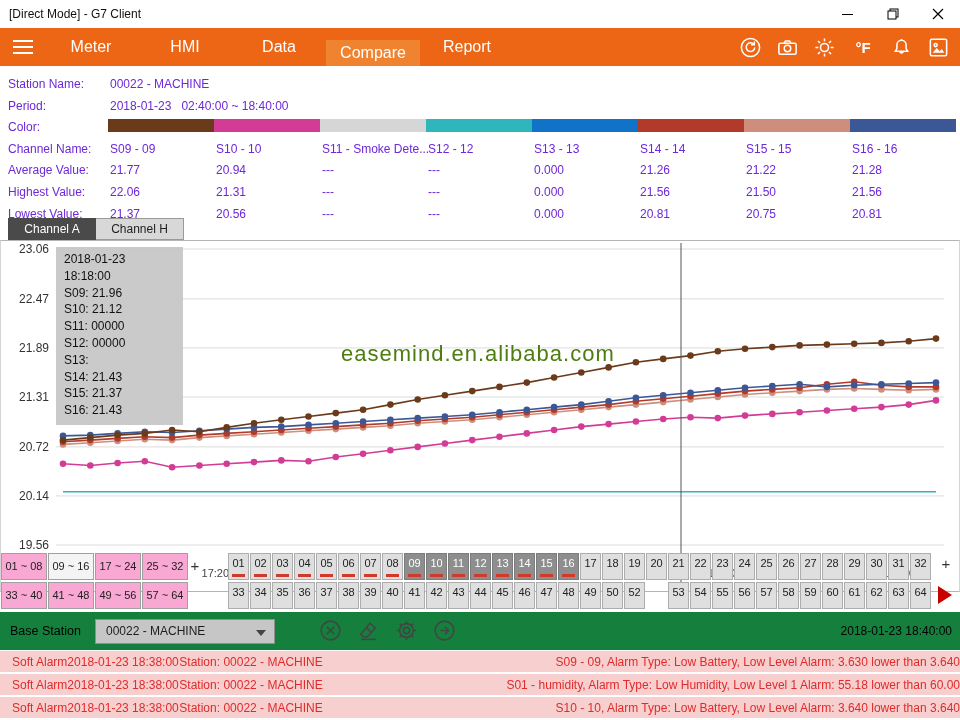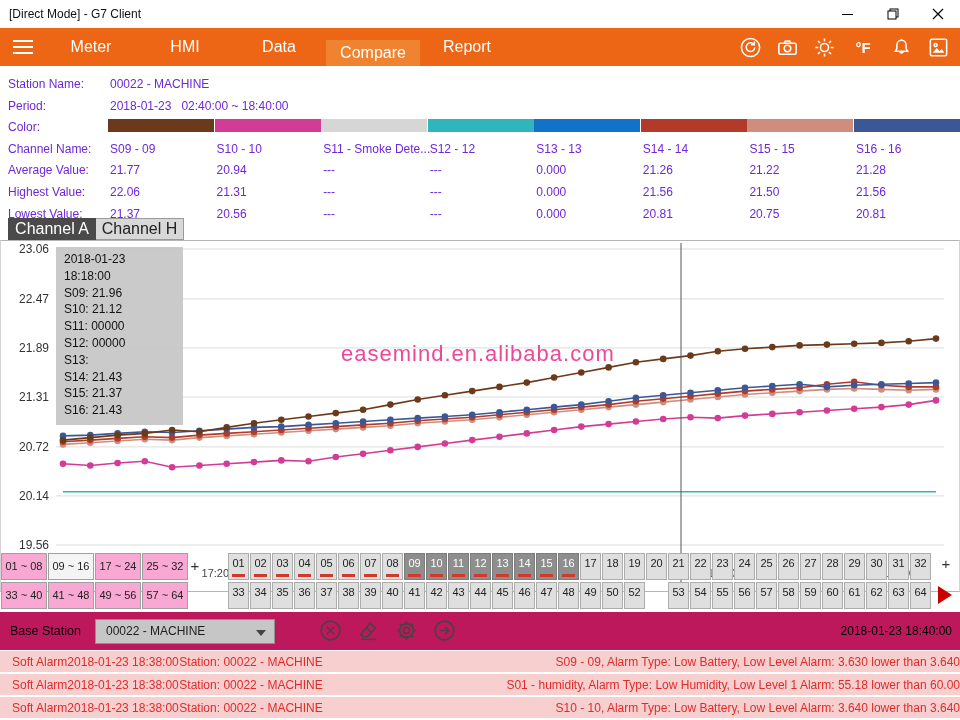--- a/index.html
+++ b/index.html
@@ -24,52 +24,52 @@
   .nav-icons { margin-left:auto; display:flex; align-items:center; gap:14px; padding-right:10px; }
   .nav-icon { width:23px; height:23px; display:block; }
   .f-icon { color:#fff; font-size:15px; font-weight:bold; width:26px; text-align:center; }
 
   
   .info { position:absolute; top:66px; left:0; right:0; height:152px; padding-top:7px; font-size:12px; color:#6d28d9; background:#fff; }
   .irow { position:relative; height:21.6px; }
   .ilabel { position:absolute; left:8px; top:4px; }
   .ival { position:absolute; left:110px; top:4px; }
   .pre { white-space:pre; }
-  .cols { position:absolute; left:108px; top:0; right:0; display:flex; height:100%;justify-content:space-between; }
+  .cols { position:absolute; left:108px; top:0; right:0; display:flex; height:100%; }
   .col { flex:0 0 106px; width:106px; padding-top:4px; padding-left:2px; white-space:nowrap; overflow:visible; }
   .swatch-col { flex:0 0 106px; width:106px; padding-top:3px; }
   .swatch { height:13px; width:106px; }
 
   
-  .chan-tabs { position:absolute; top:218px; left:8px; height:22px; display:flex; font-size:16px; z-index:5;align-items:center; }
+  .chan-tabs { position:absolute; top:218px; left:8px; height:22px; display:flex; font-size:12px; z-index:5;align-items:center; }
   .ctab { width:88px; text-align:center; line-height:20px; border:1px solid #9a9a9a; }
   .ctab.active { background:#4A4A4A; color:#fff; border-color:#4A4A4A; }
   .ctab.inactive { background:#D8D8D8; color:#222; border-left:none; }
 
   
   .chart-wrap { position:absolute; top:240px; left:0; width:960px; height:352px; background:#fff;
     border-top:1px solid #B5B5B5; border-bottom:1px solid #B5B5B5; border-left:1px solid #D5D5D5; border-right:1px solid #D5D5D5; }
   #chart-svg { position:absolute; left:0; top:0; width:958px; height:350px; }
-  .watermark { position:absolute; left:340px; top:100px; font-size:22px; color:#ec4899; letter-spacing:1px; z-index:2; }
+  .watermark { position:absolute; left:340px; top:100px; font-size:22px; color:#4d7c0f; letter-spacing:1px; z-index:2; }
   .tooltip { position:absolute; left:55px; top:6px; width:127px; background:rgba(197,197,197,0.92); padding:4px 8px 6px 8px;
     font-size:12px; line-height:16.8px; color:#111; z-index:3; }
 
   
   .selector { position:absolute; top:553px; left:0; width:960px; height:58px; font-size:11px; z-index:6; }
   .rangebtn { position:absolute; width:46px; height:27px; background:#f9a8d4; border:1px solid #A0A0A0; text-align:center; line-height:25px; color:#222; }
   .rangebtn.sel { background:#F4F4F4; }
   .plusbtn { position:absolute; font-size:15px; color:#333; width:16px; text-align:center; }
   .cell { position:absolute; width:21px; height:27px; background:#DFDFDF; border:1px solid #ADADAD; text-align:center; color:#222; padding-top:3px; }
   .cell.sel { background:#8E8E8E; color:#fff; border-color:#7C7C7C; }
   .cell .mark { position:absolute; left:3px; right:3px; bottom:2px; height:3px; background:#D03A2B; }
   .next-arrow { position:absolute; left:938px; top:33px; width:0; height:0;
     border-top:9px solid transparent; border-bottom:9px solid transparent; border-left:14px solid #C80000; }
 
   
-  .basebar { position:absolute; top:612px; left:0; right:0; height:38px; background:#be185d;text-decoration:underline; }
+  .basebar { position:absolute; top:612px; left:0; right:0; height:38px; background:#15803d;text-decoration:underline; }
   .base-label { position:absolute; left:10px; top:12px; font-size:12.5px; color:#000; }
   .dropdown { position:absolute; left:95px; top:7px; width:180px; height:25px; background:#C6C6C6; border:1px solid #909090;
     font-size:12px; line-height:23px; padding-left:10px; color:#1d1d1d; }
   .dd-chev { position:absolute; right:8px; top:10px; width:0; height:0; border-left:5px solid transparent; border-right:5px solid transparent; border-top:6px solid #444; }
   .base-icons { position:absolute; left:318px; top:6px; display:flex; gap:13px; }
   .bicon { width:25px; height:25px; display:block; }
   .base-ts { position:absolute; right:8px; top:12px; font-size:12px; color:#000; }
 
   
   .alarms { position:absolute; top:651px; left:0; right:0; }

